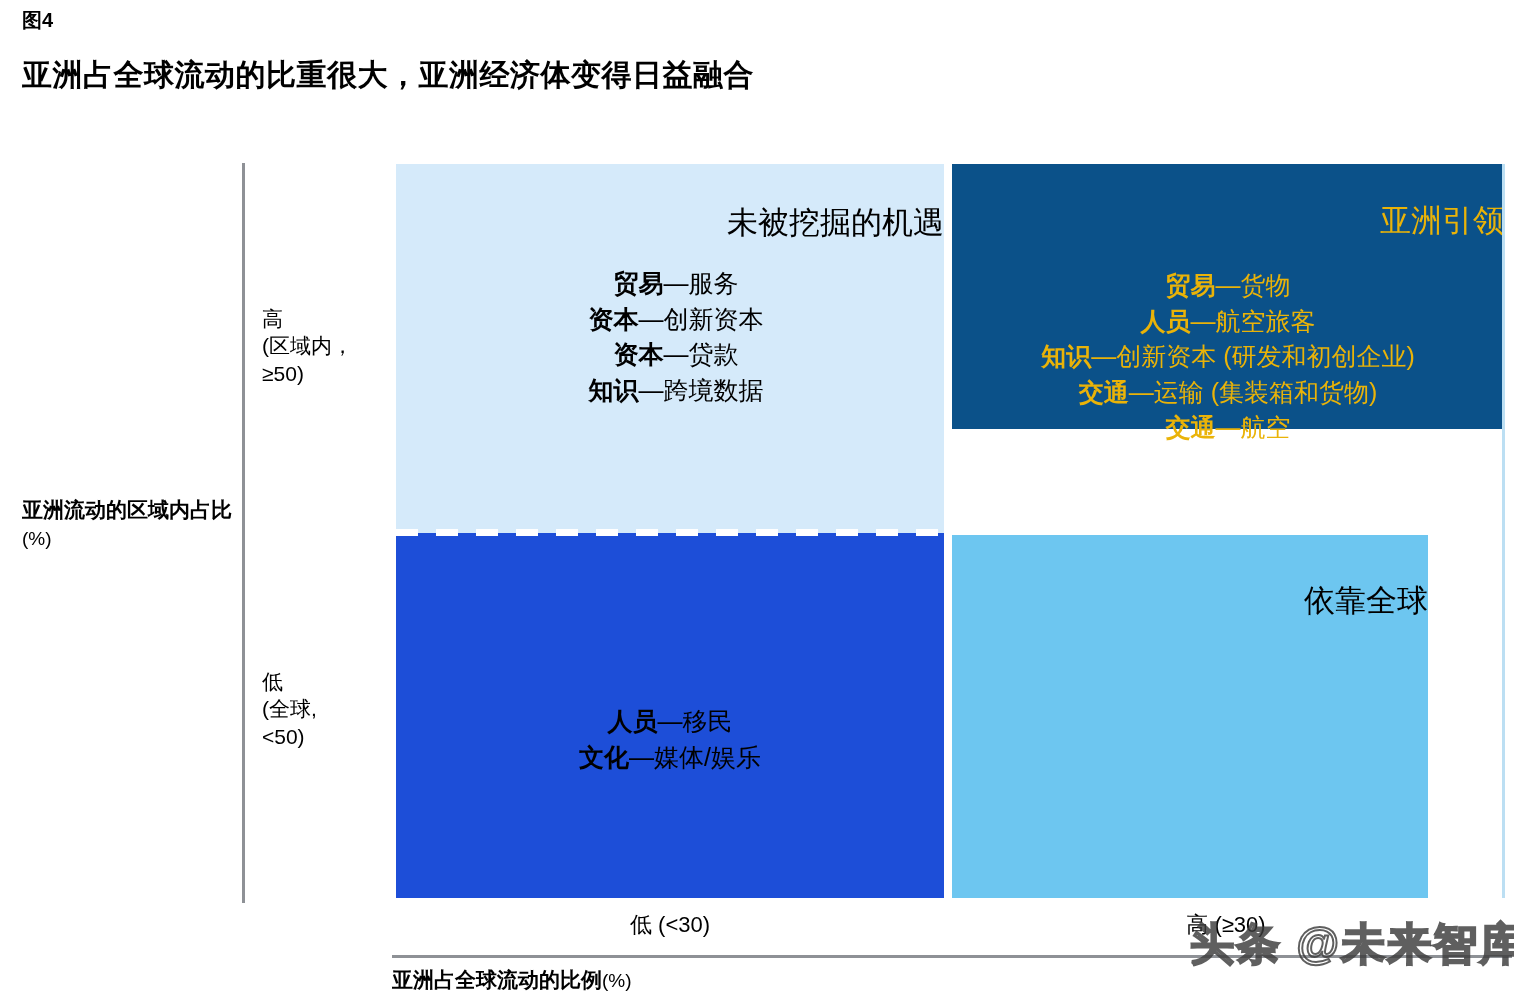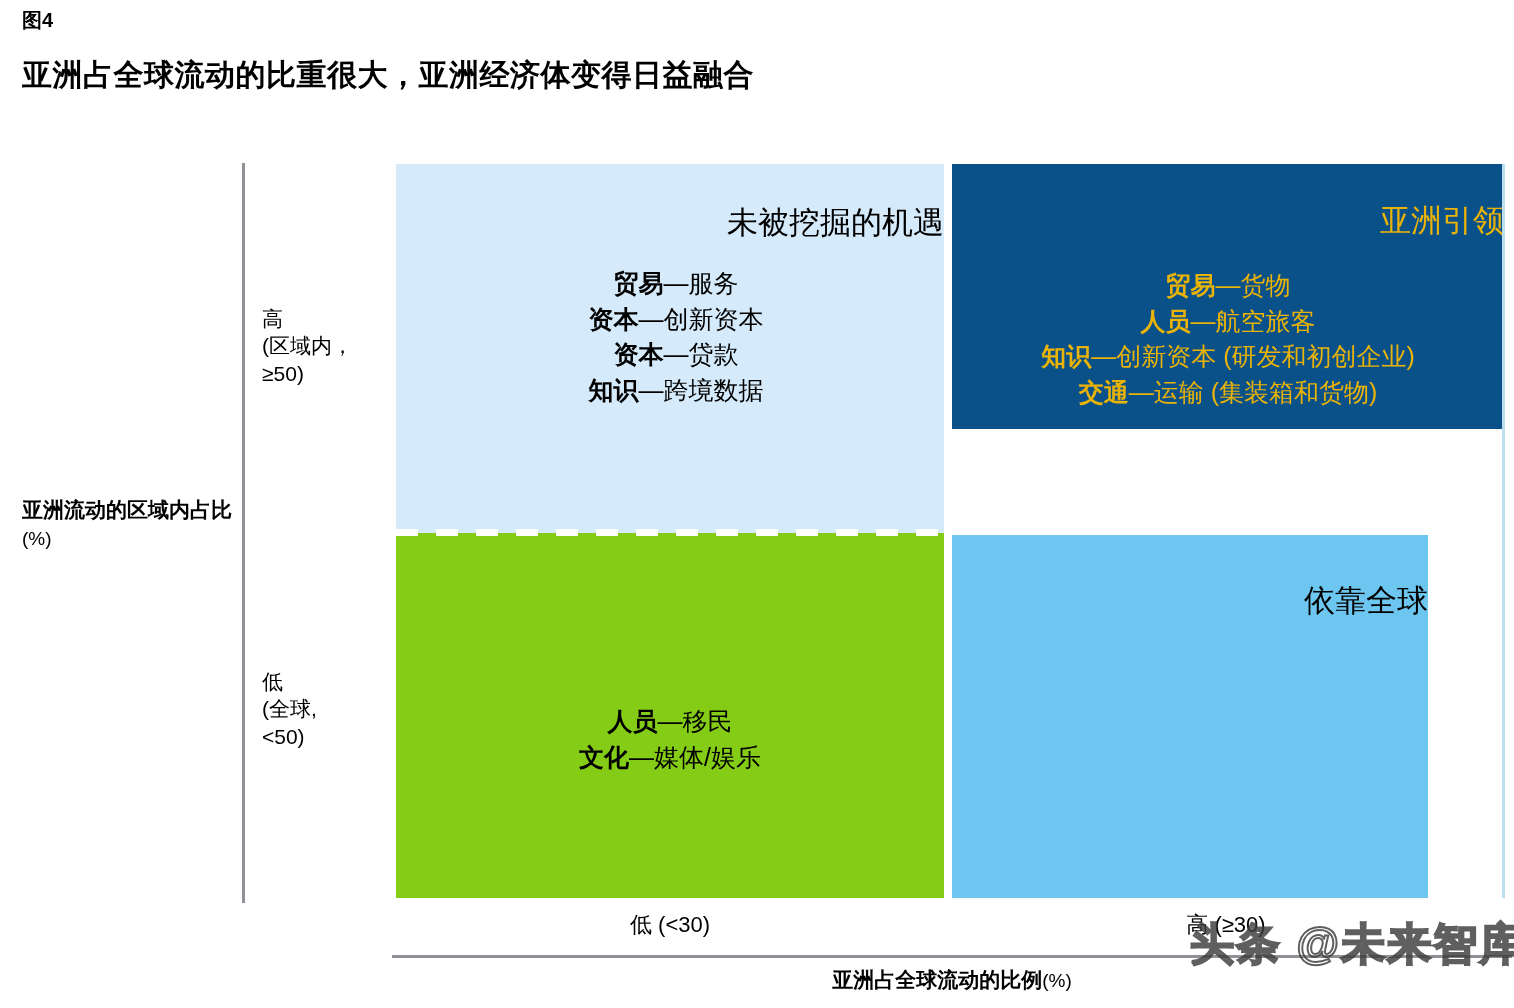--- a/index.html
+++ b/index.html
@@ -65,21 +65,21 @@
   }
   #y-axis-title .unit {
     font-weight: normal;
     font-size: 19px;
   }
   #x-axis-title {
     position: absolute;
     left: 392px;
     top: 967px;
     width: 1120px;
-    text-align: center;
+    text-align: left;
     font-size: 21px;
     font-weight: bold;
     line-height: 1.2;
   }
   #x-axis-title .unit {
     font-weight: normal;
     font-size: 19px;
   }
 
   .y-tick {
@@ -116,21 +116,21 @@
   }
   
   #quad-tl {
     left: 0px;  top: 0px;
     width: 548px; height: 369px;
     background: #d5eafa;
   }
   #quad-bl {
     left: 0px;  top: 369px;
     width: 548px; height: 365px;
-    background: #84cc16;
+    background: #1d4ed8;
   }
   #quad-divider {
     position: absolute;
     left: 0px;
     top: 365px;
     width: 548px;
     height: 7px;
     background: repeating-linear-gradient(
       to right,
       #ffffff 0px, #ffffff 22px,
@@ -261,20 +261,21 @@
 
   <div id="quad-divider"></div>
 
   <div class="quad" id="quad-tr">
     <div class="quad-title">亚洲引领</div>
     <ul class="item-list">
         <li class="item"><span class="cat">贸易</span><span class="dash">—</span><span class="sub">货物</span></li>
         <li class="item"><span class="cat">人员</span><span class="dash">—</span><span class="sub">航空旅客</span></li>
         <li class="item"><span class="cat">知识</span><span class="dash">—</span><span class="sub">创新资本 (研发和初创企业)</span></li>
         <li class="item"><span class="cat">交通</span><span class="dash">—</span><span class="sub">运输 (集装箱和货物)</span></li>
+        <li class="item"><span class="cat">交通</span><span class="dash">—</span><span class="sub">航空</span></li>
       </ul>
   </div>
 
   <div class="quad" id="quad-br">
     <div class="quad-title">依靠全球</div>
   </div>
 
   <div id="right-edge-rule"></div>
 </div>
 

